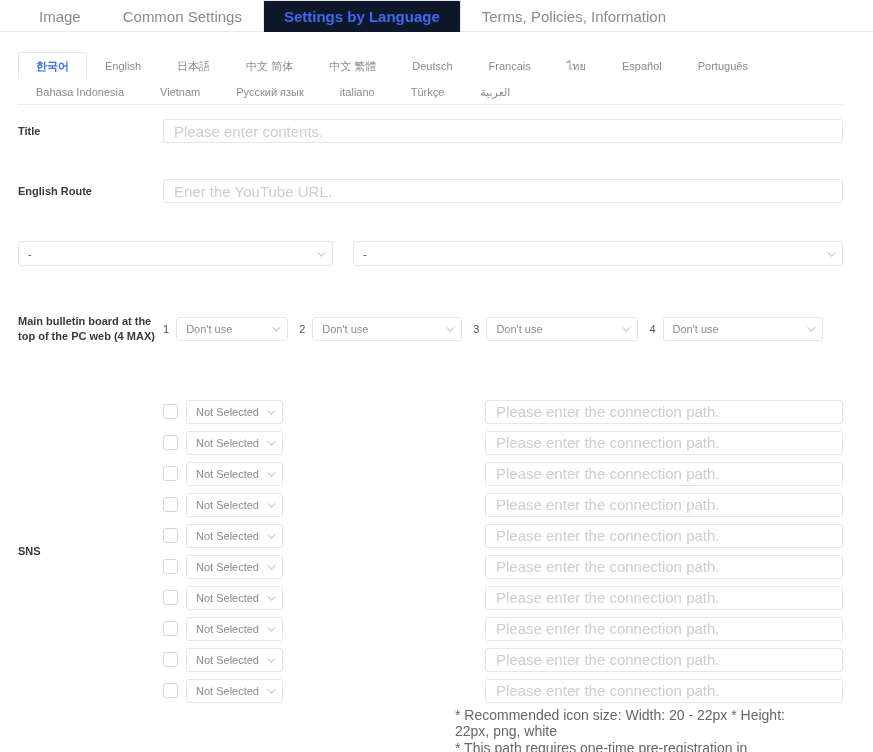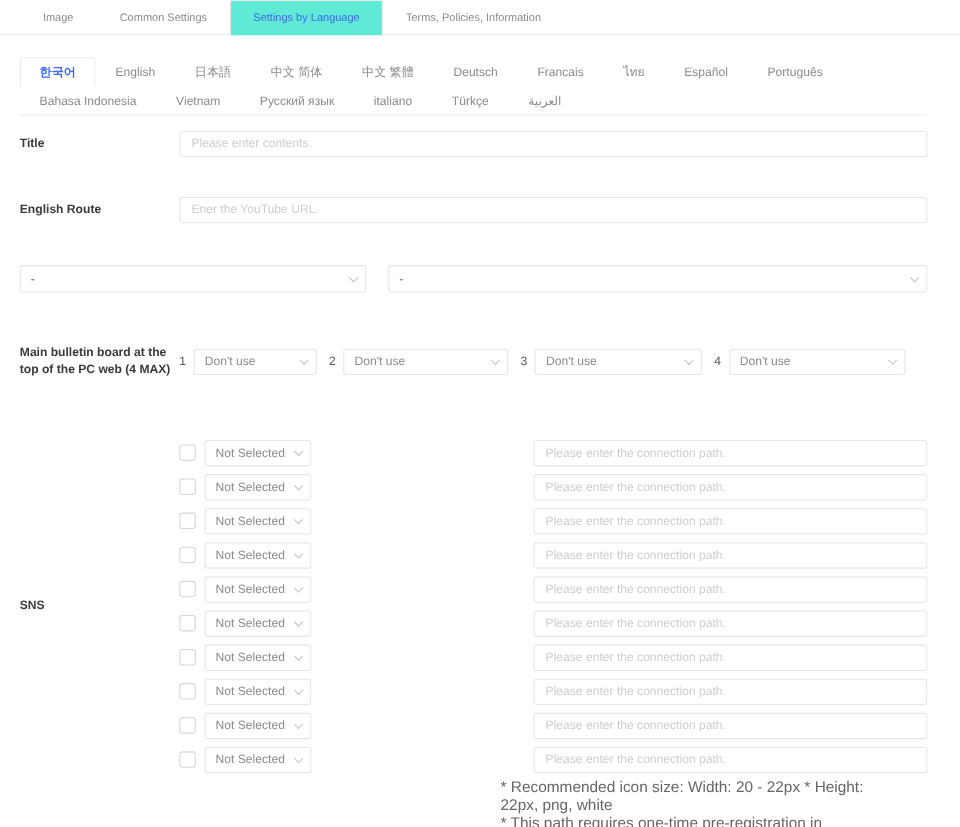--- a/index.html
+++ b/index.html
@@ -18,31 +18,31 @@
     align-items: flex-end;
     padding-left: 18px;
     border-bottom: 1px solid #e8e8e8;
     height: 32px;
   }
   .top-tab {
     height: 31px;
     line-height: 31px;
     padding: 0 20px;
     color: #8b8b8b;
-    font-size: 10px;
+    font-size: 15px;
     cursor: pointer;
     border: 1px solid transparent;
     border-bottom: none;
     white-space: nowrap;
   }
   .top-tab.active {
-    background: #5eead4;
+    background: #0f172a;
     border-color: #e8e8e8;
     color: #3d6af2;
-    font-weight: 400;
+    font-weight: 700;
     margin-bottom: -1px;
     height: 32px;
     border-radius: 2px 2px 0 0;
   }
 
   
   .language-tab-bar {
     display: flex;
     flex-wrap: wrap;
     align-items: center;
@@ -82,21 +82,21 @@
   }
   .field-area { flex: 1; display: flex; align-items: center; }
 
   .text-input {
     height: 24px;
     border: 1px solid #e6e6e6;
     border-radius: 3px;
     width: 100%;
     padding: 0 10px;
     font-family: inherit;
-    font-size: 11px;
+    font-size: 15px;
     color: #555;
     outline: none;
     background: #fff;
   }
   .text-input::placeholder { color: #cdcdd2; }
 
   .select-box {
     height: 25px;
     border: 1px solid #e6e6e6;
     border-radius: 3px;

